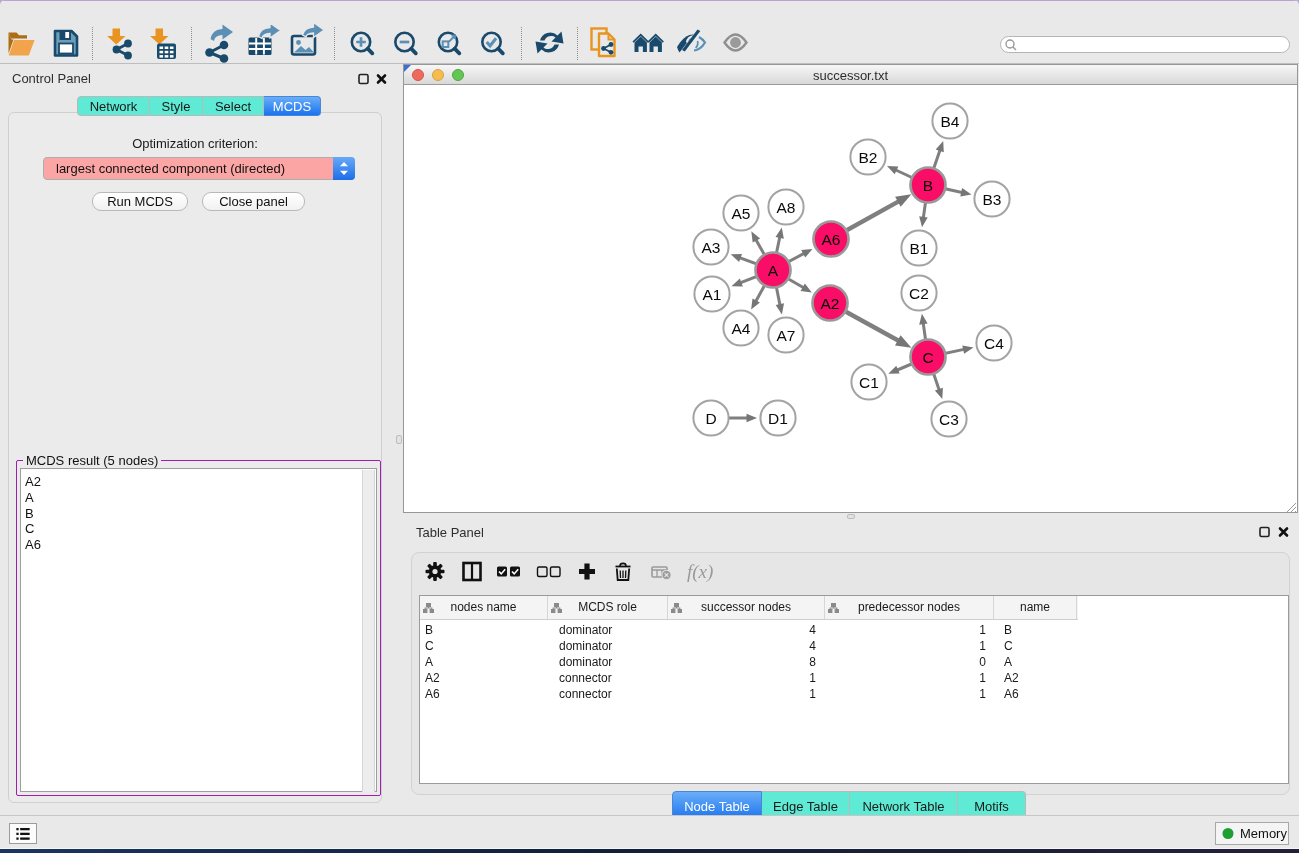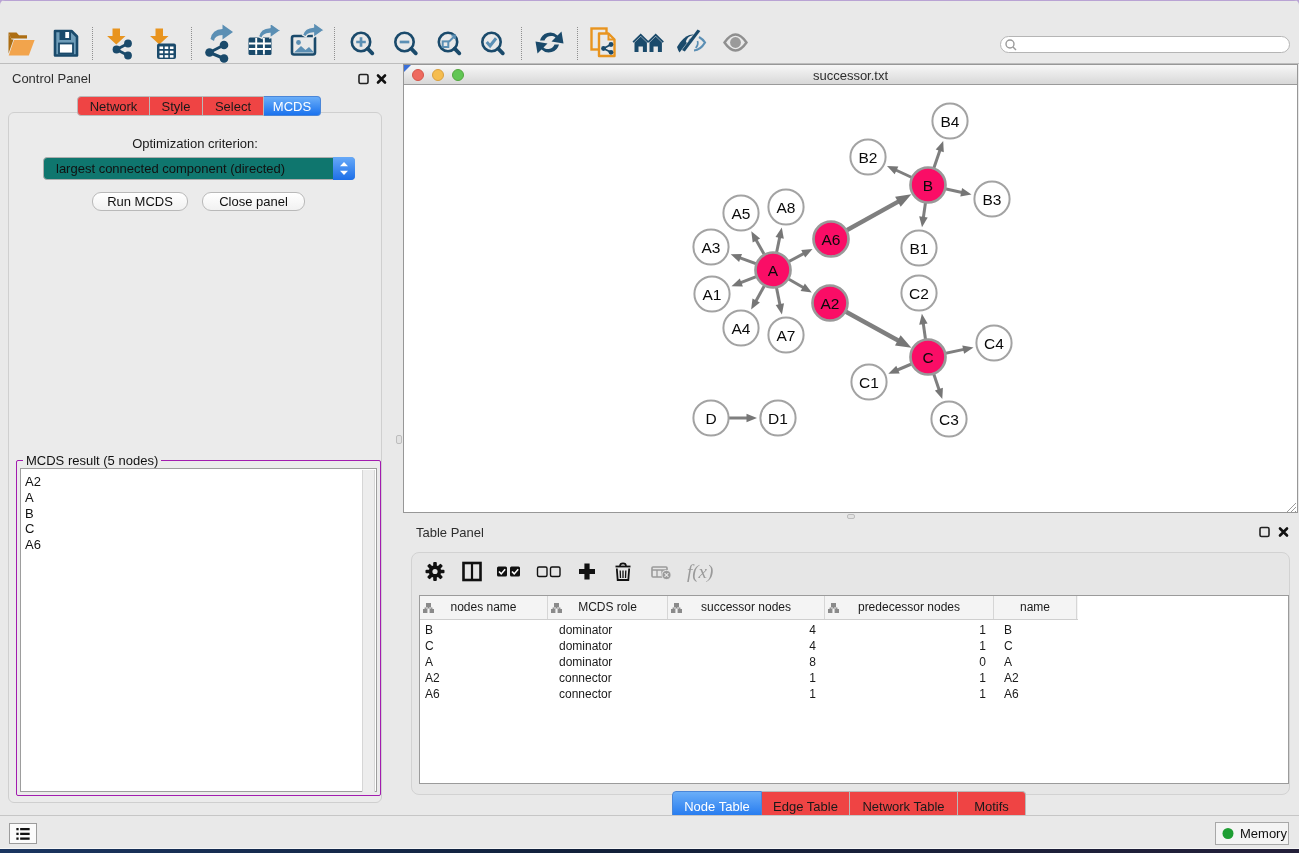--- a/index.html
+++ b/index.html
@@ -21,34 +21,34 @@
     font-size:13px; color:#3e3e3e; }
   #toolbar { position:absolute; left:0; top:23px; width:1299px; height:41px; background:#e9e9e9;
     border-bottom:1px solid #bdbdbd; }
   .tsep { position:absolute; top:4px; height:33px; width:0; border-left:1px dotted #8f8f8f; }
   #searchbox { position:absolute; left:1000px; top:13px; width:290px; height:17px;
     background:#fff; border:1px solid #b5b5b5; border-radius:9px; }
   #cp-title { position:absolute; left:12px; top:71px; font-size:13px; color:#2e2e2e; }
   #cp-box { position:absolute; left:8px; top:112px; width:374px; height:691px;
     background:#ebebeb; border:1px solid #cfcfcf; border-radius:6px; }
   .tabset { position:absolute; display:flex; font-size:13px; }
-  .tabset .tab { background:#ef4444; border:1px solid #b9b9b9; border-left:none;
+  .tabset .tab { background:#5eead4; border:1px solid #b9b9b9; border-left:none;
     color:#1a1a1a; display:flex; align-items:center; justify-content:center; }
   .tabset .tab:first-child { border-left:1px solid #b9b9b9; border-radius:4px 0 0 4px; }
   .tabset .tab:last-child { border-radius:0 4px 4px 0; }
   .tabset .tab.sel { background:linear-gradient(#6aaef8,#1a72ee); color:#fff; border-color:#4a86d8; }
   #cp-tabs { left:77px; top:96px; height:20px; }
   #cp-tabs .tab:nth-child(1){ width:73px; }
   #cp-tabs .tab:nth-child(2){ width:53px; }
   #cp-tabs .tab:nth-child(3){ width:61px; }
   #cp-tabs .tab:nth-child(4){ width:57px; }
   #opt-label { position:absolute; left:8px; top:136px; width:374px; text-align:center;
     font-size:13px; color:#1a1a1a; }
   #combo { position:absolute; left:43px; top:157px; width:312px; height:23px;
-    background:#0f766e; border:1px solid #adadad; border-radius:4px; font-size:13px; color:#111; }
+    background:#fca5a5; border:1px solid #adadad; border-radius:4px; font-size:13px; color:#111; }
   #combo .txt { position:absolute; left:12px; top:3px; }
   #combo .btn { position:absolute; right:-1px; top:-1px; width:22px; height:23px;
     background:linear-gradient(#67a9f8,#1d6fe8); border-radius:0 4px 4px 0; }
   .cbtn { position:absolute; height:19px; background:linear-gradient(#ffffff,#f1f1f1);
     border:1px solid #b9b9b9; border-radius:9px; font-size:13px; color:#111;
     text-align:center; line-height:17px; }
   #fieldset { position:absolute; left:16px; top:460px; width:365px; height:336px;
     border:1px solid #a21caf; border-radius:2px; }
   #fs-legend { position:absolute; left:6px; top:-8px; background:#ebebeb;
     font-size:13px; color:#111; padding:0 3px; }

